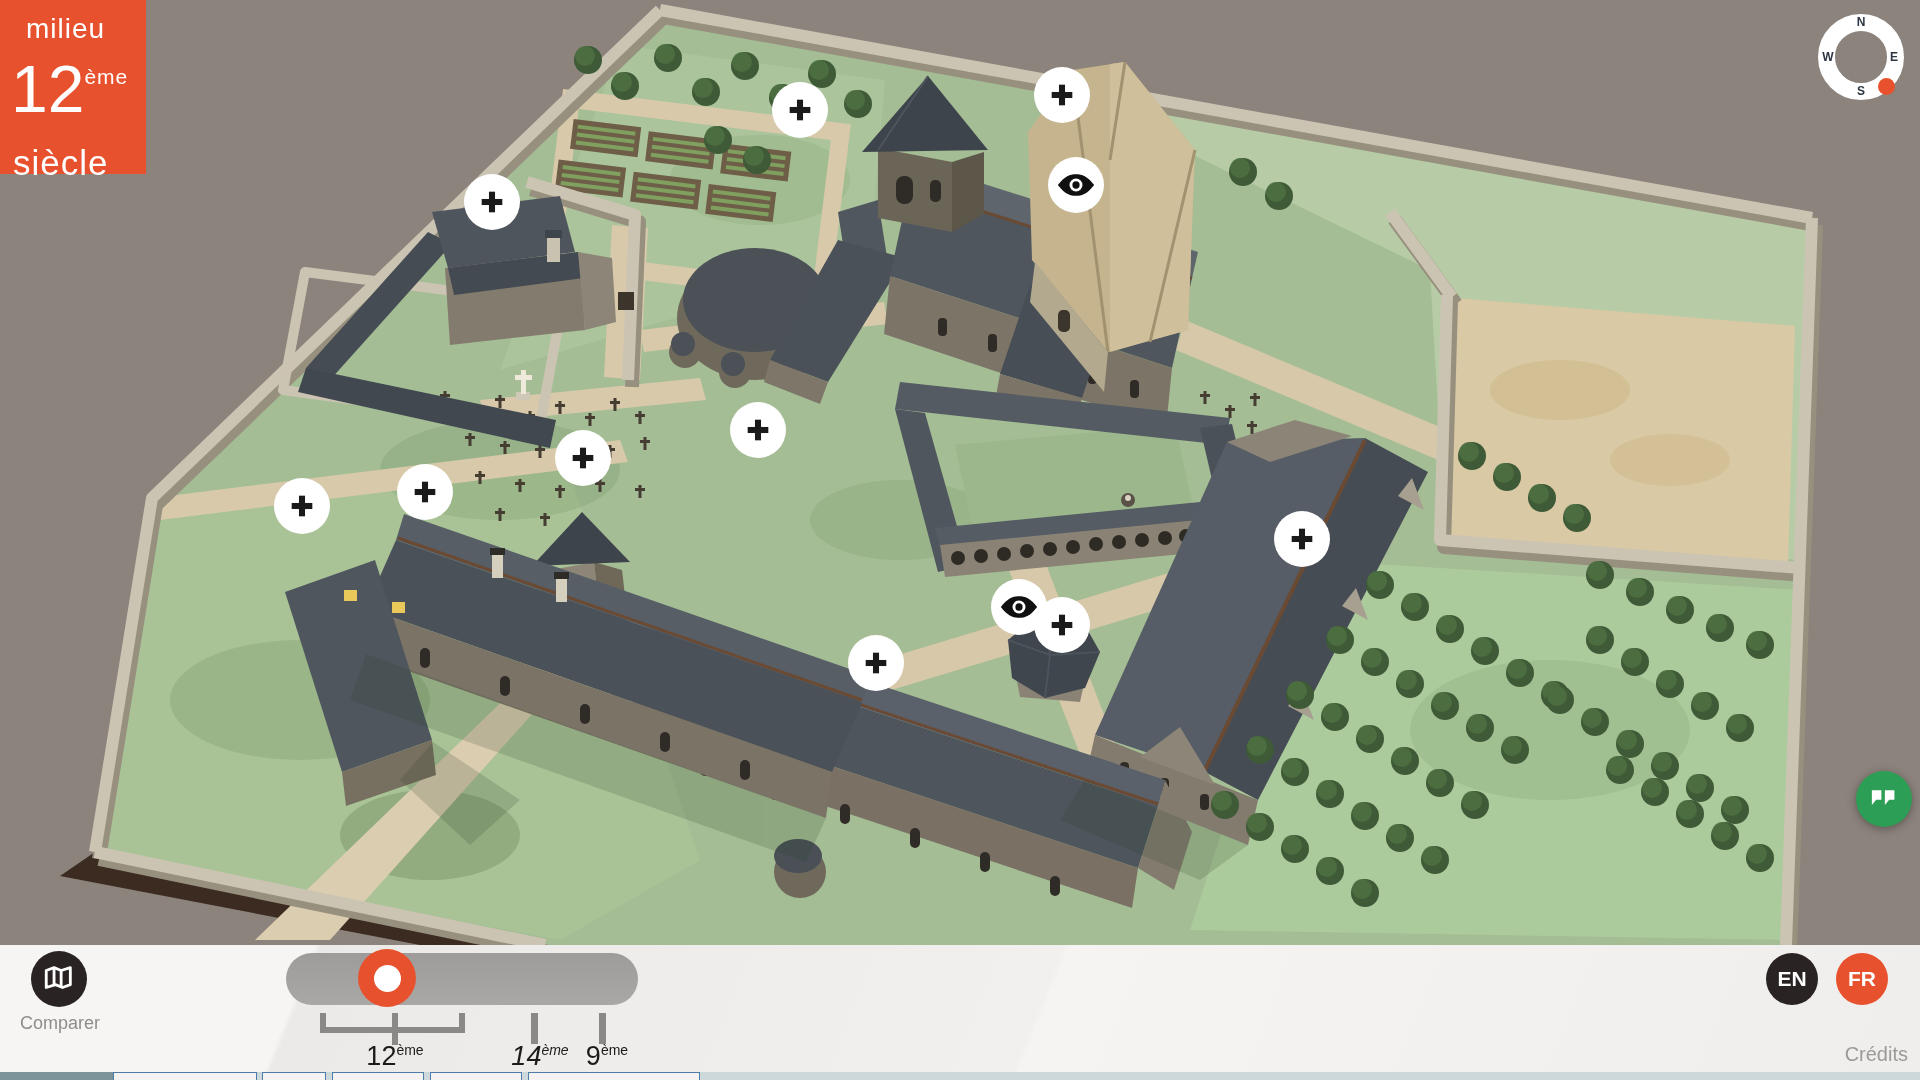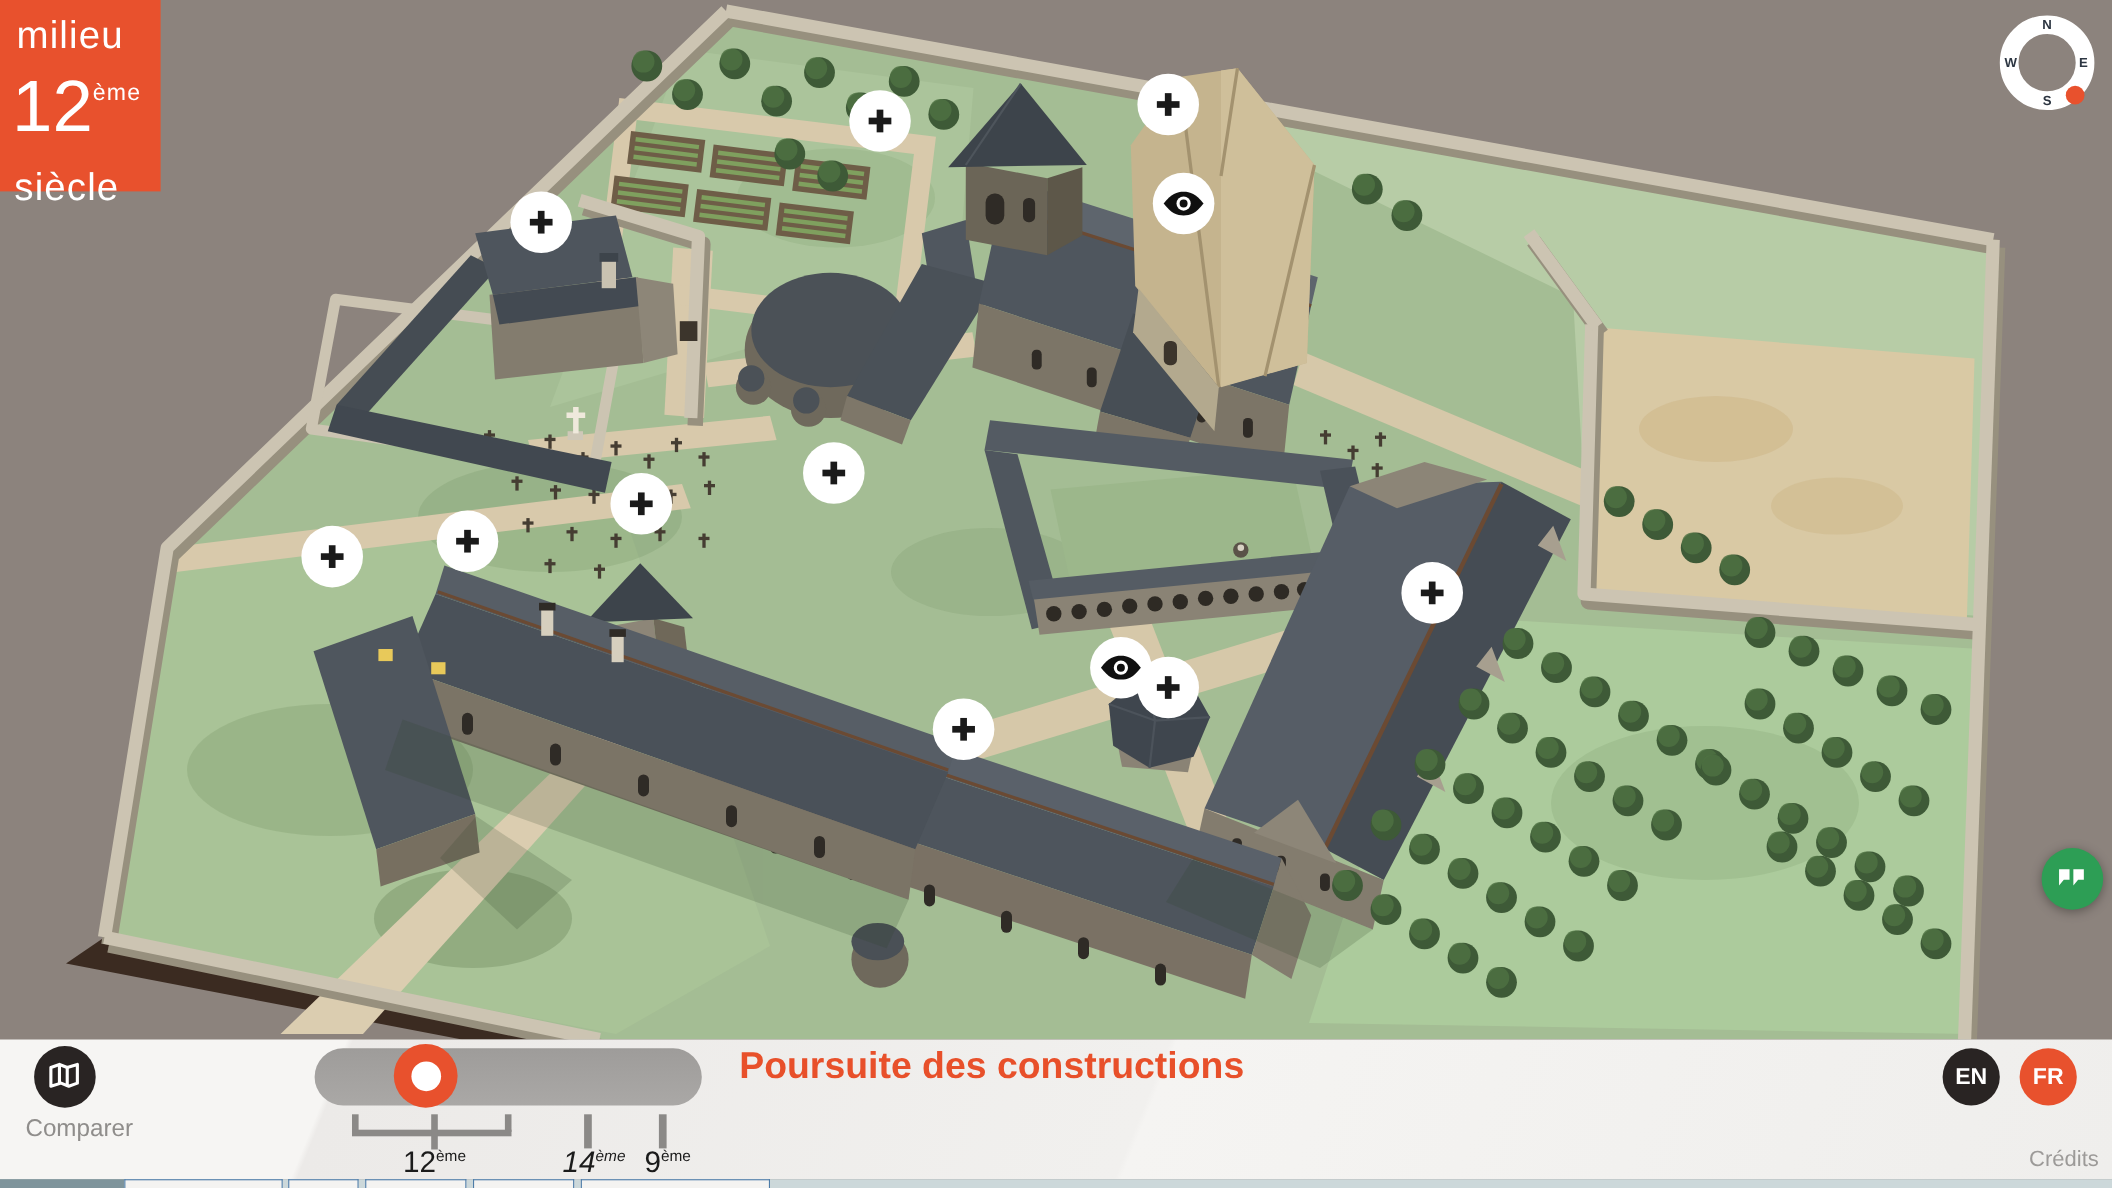--- a/index.html
+++ b/index.html
@@ -11,21 +11,21 @@
   .viewport svg{display:block;}
   
   .poi{position:absolute;width:56px;height:56px;border-radius:50%;background:#fff;
        display:flex;align-items:center;justify-content:center;cursor:pointer;
        box-shadow:0 0 0 0 rgba(0,0,0,0);}
   .poi svg{width:34px;height:34px;}
   .poi-eye svg{width:38px;height:26px;}
   
   .badge{position:absolute;left:0;top:0;width:146px;height:174px;background:#e8512d;
          color:#fff;z-index:30;padding:0;}
-  .badge .l1{font-size:35px;font-weight:300;letter-spacing:1px;margin:13px 0 0 15px;}
+  .badge .l1{font-size:28px;font-weight:300;letter-spacing:1px;margin:13px 0 0 26px;}
   .badge .l2{margin:2px 0 0 11px;line-height:60px;}
   .badge .num{font-size:66px;font-weight:300;}
   .badge .sup{font-size:21px;font-weight:300;vertical-align:28px;letter-spacing:1px;}
   .badge .l3{font-size:35px;font-weight:300;letter-spacing:1px;margin:6px 0 0 13px;}
   
   .compass{position:absolute;left:1818px;top:14px;width:86px;height:86px;z-index:30;}
   .compass .ring{position:absolute;left:0;top:0;width:52px;height:52px;border:17px solid #fff;
                  border-radius:50%;}
   .compass .pt{position:absolute;font-size:12px;font-weight:bold;color:#2d3642;width:14px;
                text-align:center;}
@@ -37,22 +37,22 @@
   .quote-btn{position:absolute;left:1856px;top:771px;width:56px;height:56px;border-radius:50%;
              background:#2d9e55;z-index:30;display:flex;align-items:center;justify-content:center;
              cursor:pointer;box-shadow:0 2px 10px rgba(0,0,0,.35);}
   .quote-btn svg{width:26px;height:20px;}
   
   .bar{position:absolute;left:0;top:945px;width:1920px;height:127px;z-index:20;
        background:linear-gradient(112deg,#f6f5f3 0%,#f6f5f3 16%,#eceae8 16.3%,#f1f0ee 54%,#f5f4f2 54.3%,#efeeec 100%);}
   .compare{position:absolute;left:31px;top:6px;width:56px;height:56px;border-radius:50%;
            background:#292423;display:flex;align-items:center;justify-content:center;cursor:pointer;}
   .compare svg{width:34px;height:34px;}
-  .compare-label{position:absolute;left:16px;top:68px;width:112px;text-align:center;
-                 font-size:22px;color:#8f8d8b;}
+  .compare-label{position:absolute;left:4px;top:68px;width:112px;text-align:center;
+                 font-size:18px;color:#8f8d8b;}
   .track{position:absolute;left:286px;top:8px;width:352px;height:52px;border-radius:26px;
          background:linear-gradient(#9e9c9a,#aaa8a6);cursor:pointer;}
   .knob{position:absolute;left:358px;top:4px;width:58px;height:58px;border-radius:50%;
         background:#e8512d;cursor:grab;display:flex;align-items:center;justify-content:center;}
   .knob .hole{width:27px;height:27px;border-radius:50%;background:#fff;}
   .tick{position:absolute;background:#8b8987;}
   .t-b-left {left:320px;top:68px;width:6px;height:16px;}
   .t-b-right{left:459px;top:68px;width:6px;height:16px;}
   .t-b-bar  {left:320px;top:82px;width:145px;height:6px;}
   .t-12{left:392px;top:68px;width:6px;height:32px;}
@@ -558,21 +558,20 @@
     <div class="tick t-b-right"></div>
     <div class="tick t-b-bar"></div>
     <div class="tick t-12"></div>
     <div class="tick t-14"></div>
     <div class="tick t-16"></div>
 
     <div class="t-label tl-12"><span>12</span><sup>ème</sup></div>
     <div class="t-label tl-14"><span>14</span><sup>ème</sup></div>
     <div class="t-label tl-16"><span>9</span><sup>ème</sup></div>
 
-    <div class="bar-title">Poursuite des constructions</div>
 
     <div class="lang lang-en">EN</div>
     <div class="lang lang-fr">FR</div>
 
     <div class="credits">Crédits</div>
   </div>
 
   <div class="strip">
     <div class="solid"></div>
     <div class="cell c1"></div>

